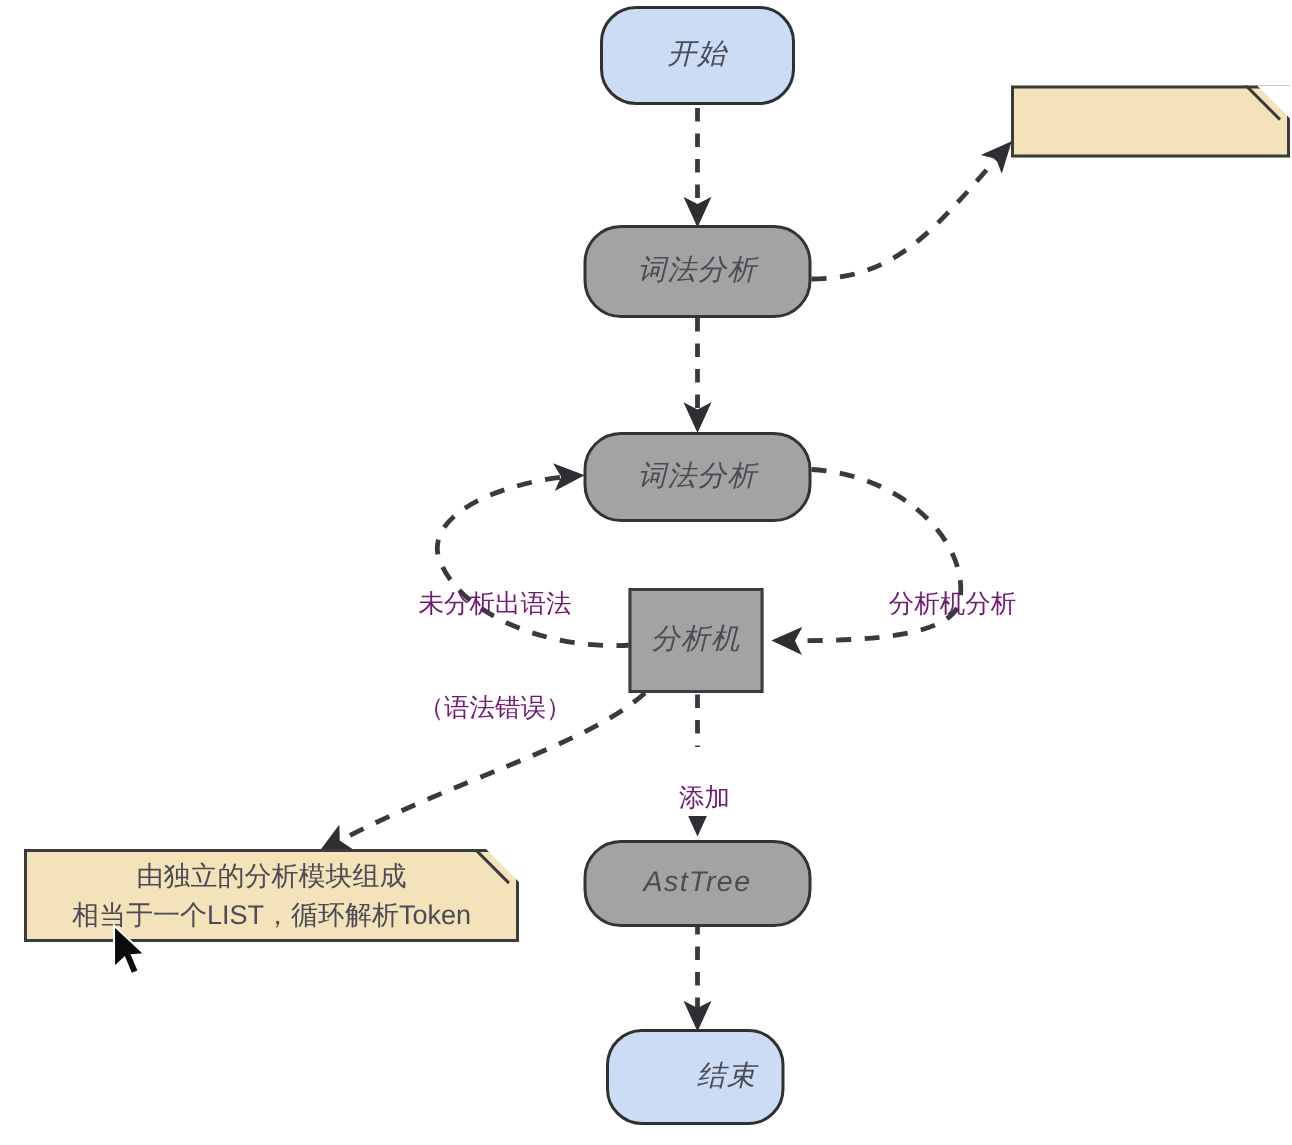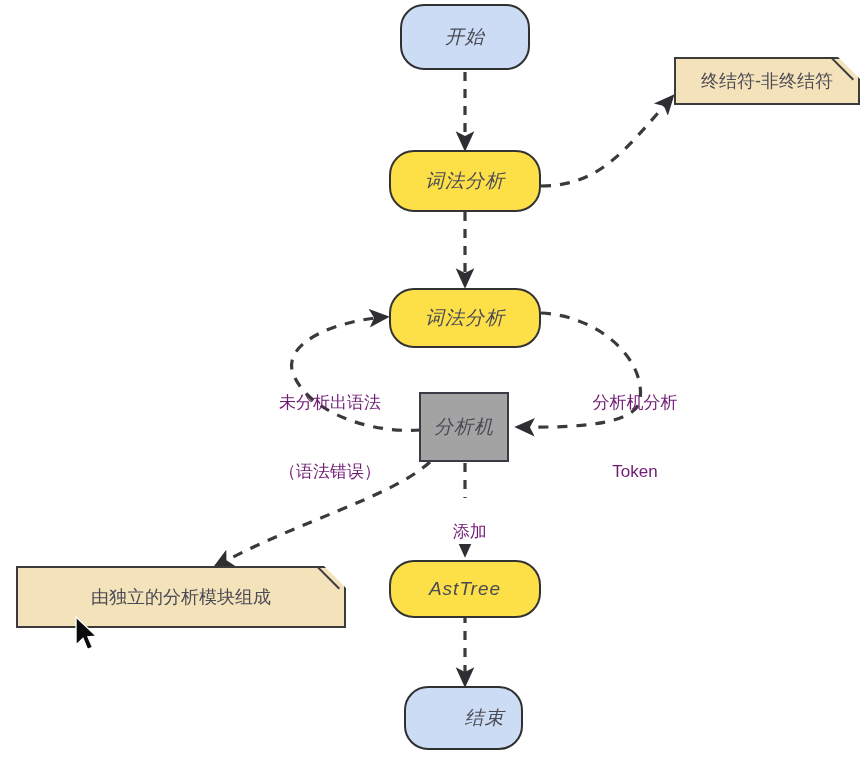--- a/index.html
+++ b/index.html
@@ -36,21 +36,21 @@
     line-height: 1.25;
     z-index: 5;
     font-style: italic;
   }
   .node.terminal {
     border-radius: 24px;
     background: #ccdcf5;
     border-color: #2f3030;
   }
   .node.process {
-    background: #fde047;
+    background: #a3a3a3;
     border-color: #333333;
     border-radius: 25px;
   }
   .node.machine {
     background: #a3a3a3;
     border-color: #3a3a44;
   }
   .note {
     position: absolute;
     box-sizing: border-box;
@@ -158,37 +158,36 @@
   <span>AstTree</span>
 </div>
 
 <div class="node terminal" style="left:404px; top:686px; width:119px; height:64px;padding-left:42px;">
   <span>结束</span>
 </div>
 
 <div class="note" style="left:674px; top:57px; width:186px; height:48px;">
   <span class="fold"></span>
   <span class="fold-edge"></span>
-  <span>终结符-非终结符</span>
 </div>
 
 <div class="note" style="left:16px; top:566px; width:330px; height:62px; flex-direction:column;">
   <span class="fold"></span>
   <span class="fold-edge"></span>
   <span class="note-text-line">由独立的分析模块组成</span>
+  <span class="note-text-line">相当于一个LIST，循环解析Token</span>
 </div>
 
 <div class="edge-label" style="left:250px; top:346px; width:160px;">
   <span style="display:block;">未分析出语法</span>
   <span style="display:block;">（语法错误）</span>
 </div>
 
 <div class="edge-label" style="left:565px; top:346px; width:140px;">
   <span style="display:block;">分析机分析</span>
-  <span style="display:block;">Token</span>
 </div>
 
 <div class="edge-label" style="left:425px; top:498px; width:80px; background:#ffffff;">
   <span>添加</span>
 </div>
 
 <svg class="cursor" style="left:74px; top:616px;" width="26" height="38" viewBox="0 0 26 38" xmlns="http://www.w3.org/2000/svg">
   <path d="M 2 1 L 2 29 L 9 22.5 L 13.5 33.5 L 18.5 31.3 L 14 20.8 L 22.5 20.2 Z" fill="#0b0b0b" stroke="#ffffff" stroke-width="1.4"></path>
 </svg>
 

